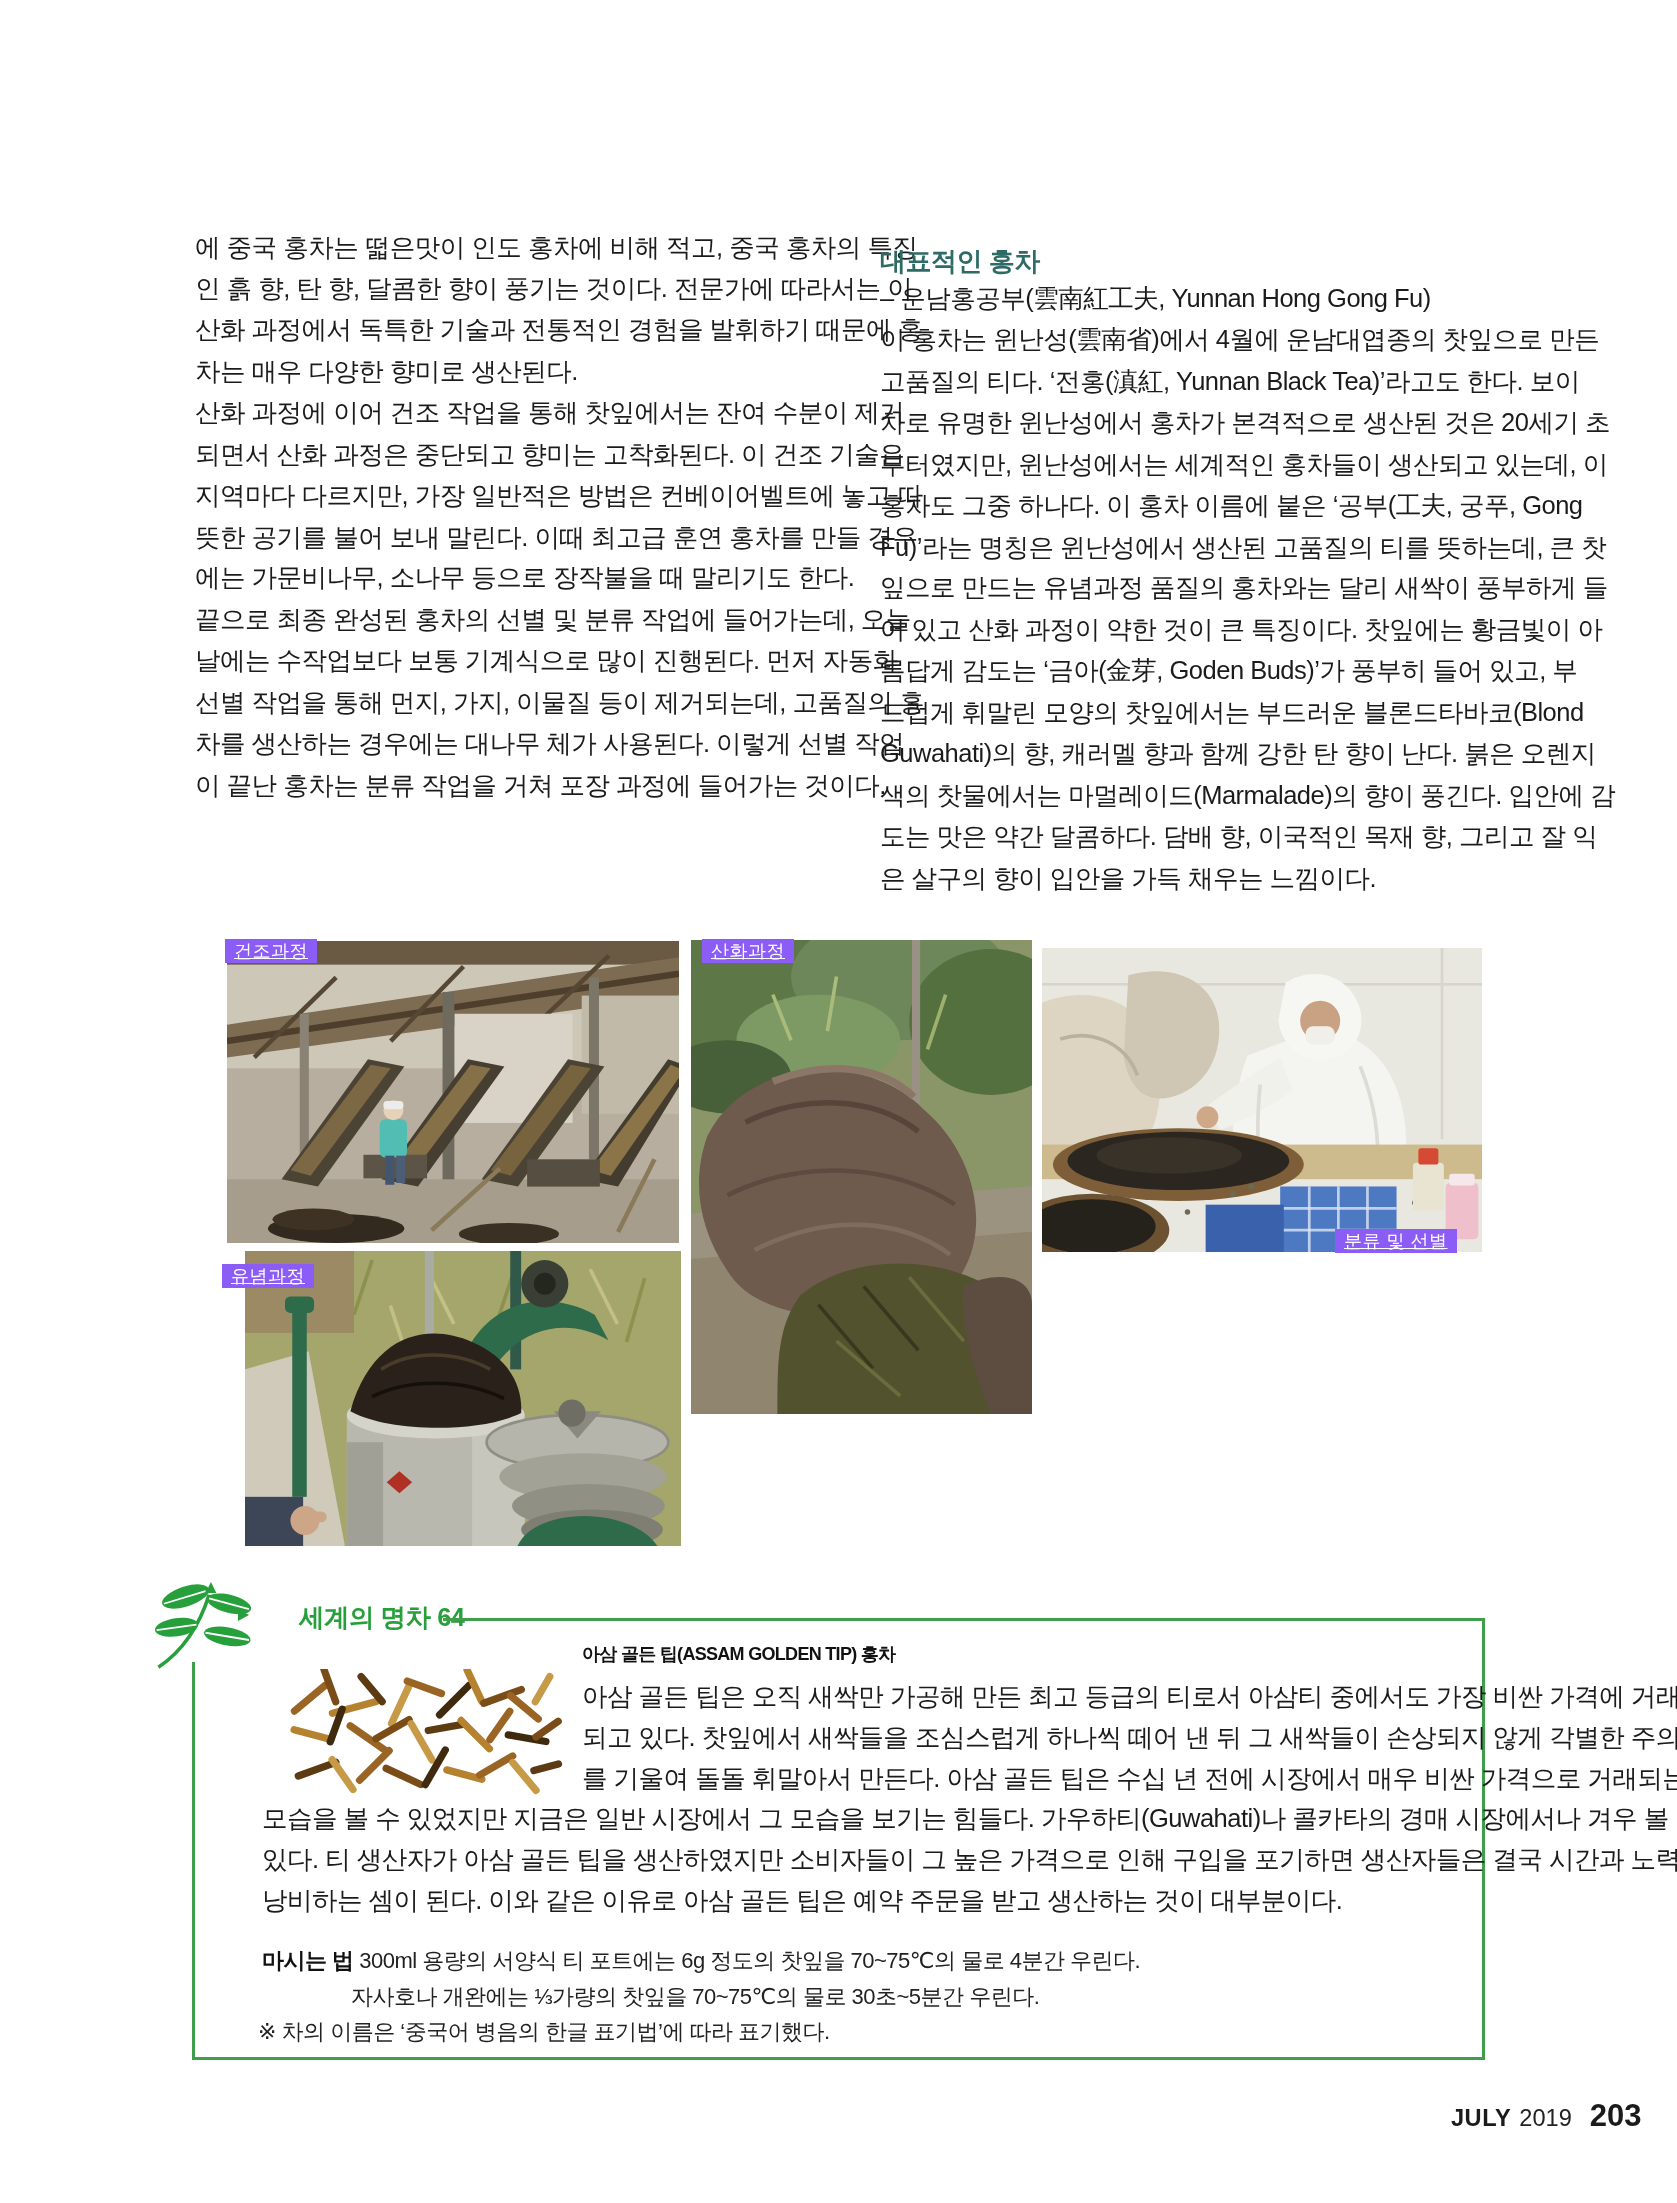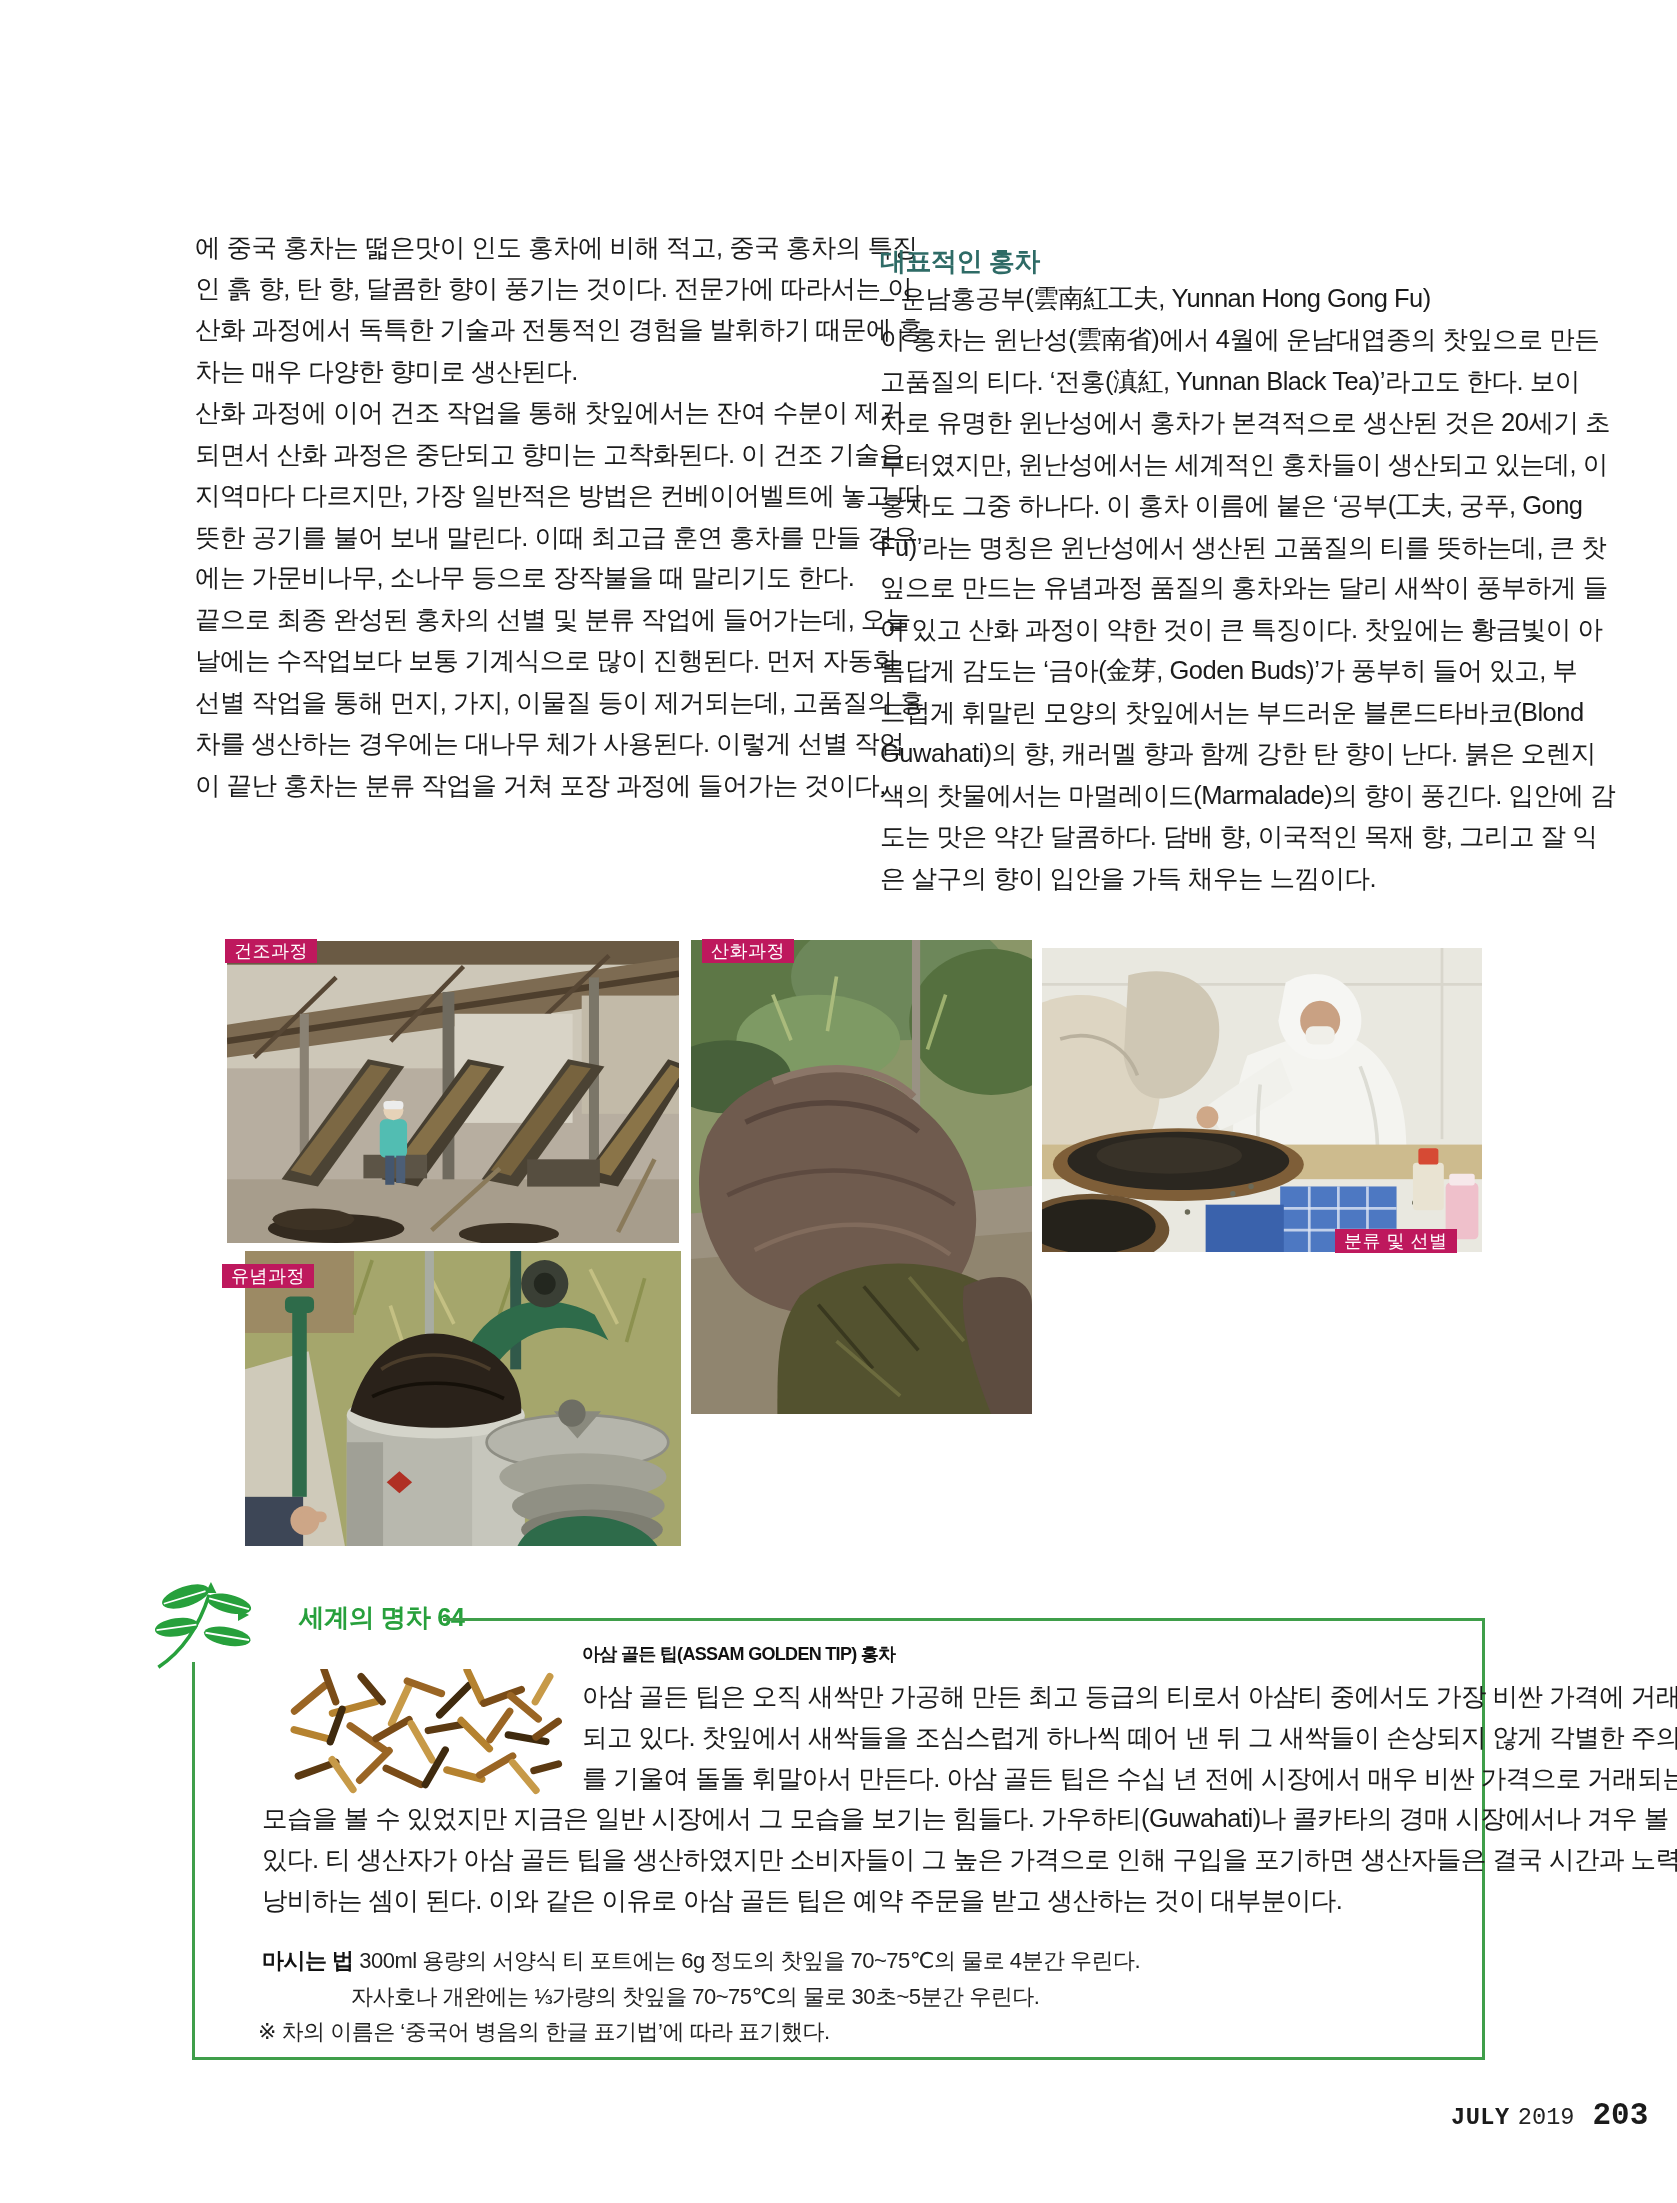--- a/index.html
+++ b/index.html
@@ -3,28 +3,28 @@
 <meta charset="utf-8">
 <style>
   html,body{margin:0;padding:0;background:#ffffff;}
   #page{position:relative;width:1677px;height:2204px;background:#ffffff;overflow:hidden;
         font-family:"Liberation Sans","DejaVu Sans",sans-serif;color:#1b1b1b;}
   .abs{position:absolute;}
   .ln{position:absolute;white-space:nowrap;font-size:25.5px;letter-spacing:-0.5px;color:#1b1b1b;line-height:1;text-align:center;}
   .col-heading{position:absolute;white-space:nowrap;font-size:26px;font-weight:bold;color:#2e6b66;letter-spacing:-0.5px;}
   .photo{position:absolute;overflow:hidden;background:#888;}
   .photo svg{display:block;width:100%;height:100%;}
-  .photo-label{position:absolute;background:#be185d;color:#ffffff;font-size:18px;line-height:1;
-               padding:2.7px 9px 3.6px 9px;white-space:nowrap;letter-spacing:0.5px;}
+  .photo-label{position:absolute;background:#8b5cf6;color:#ffffff;font-size:18px;line-height:1;
+               padding:2.7px 9px 3.6px 9px;white-space:nowrap;letter-spacing:0.5px;text-decoration:underline;}
   .series-title{position:absolute;white-space:nowrap;font-size:25.5px;font-weight:bold;color:#27a03c;letter-spacing:-0.5px;margin-left:42px;}
   .green-line{position:absolute;background:#3f9e4a;}
   .box-title{position:absolute;white-space:nowrap;font-size:18px;font-weight:bold;color:#111;letter-spacing:-0.7px;}
   .brew{position:absolute;white-space:nowrap;font-size:22px;color:#222;letter-spacing:-0.5px;}
   .brew b{font-weight:bold;color:#111;}
-  .footer{position:absolute;display:flex;align-items:baseline;font-family:Liberation Mono, monospace;}
+  .footer{position:absolute;display:flex;align-items:baseline;}
   .footer .month{font-weight:bold;font-size:23.6px;letter-spacing:0.5px;}
   .footer .year{font-size:23.6px;margin-left:8.2px;color:#222;}
   .footer .pageno{font-weight:bold;font-size:31px;margin-left:18px;}
   .pointer{position:absolute;width:0;height:0;border-top:6.4px solid transparent;border-bottom:6.4px solid transparent;border-left:11px solid #27a03c;}
 </style>
 </head>
 <body>
 
 <div id="page">
 

